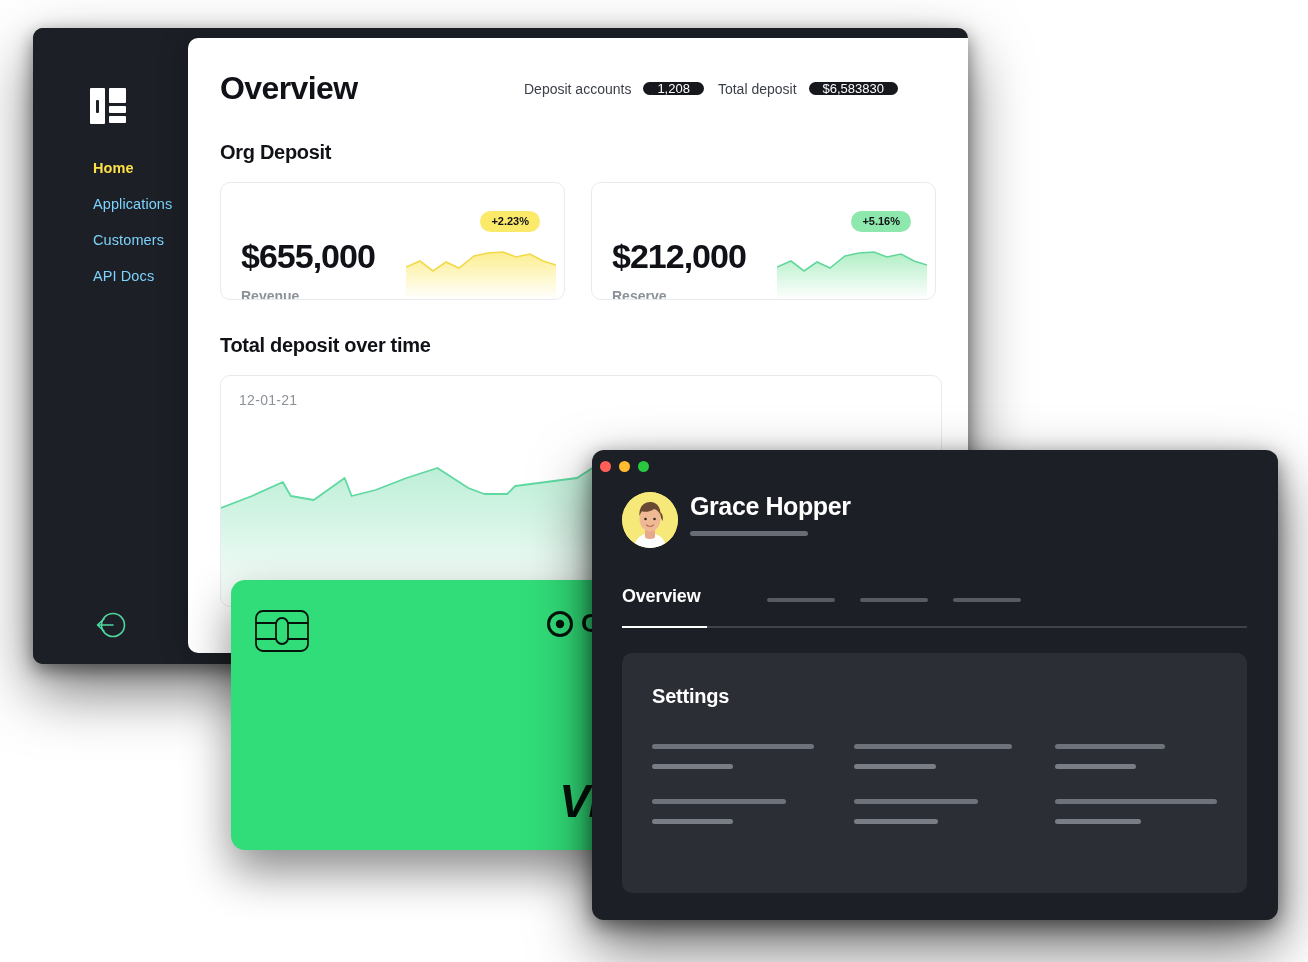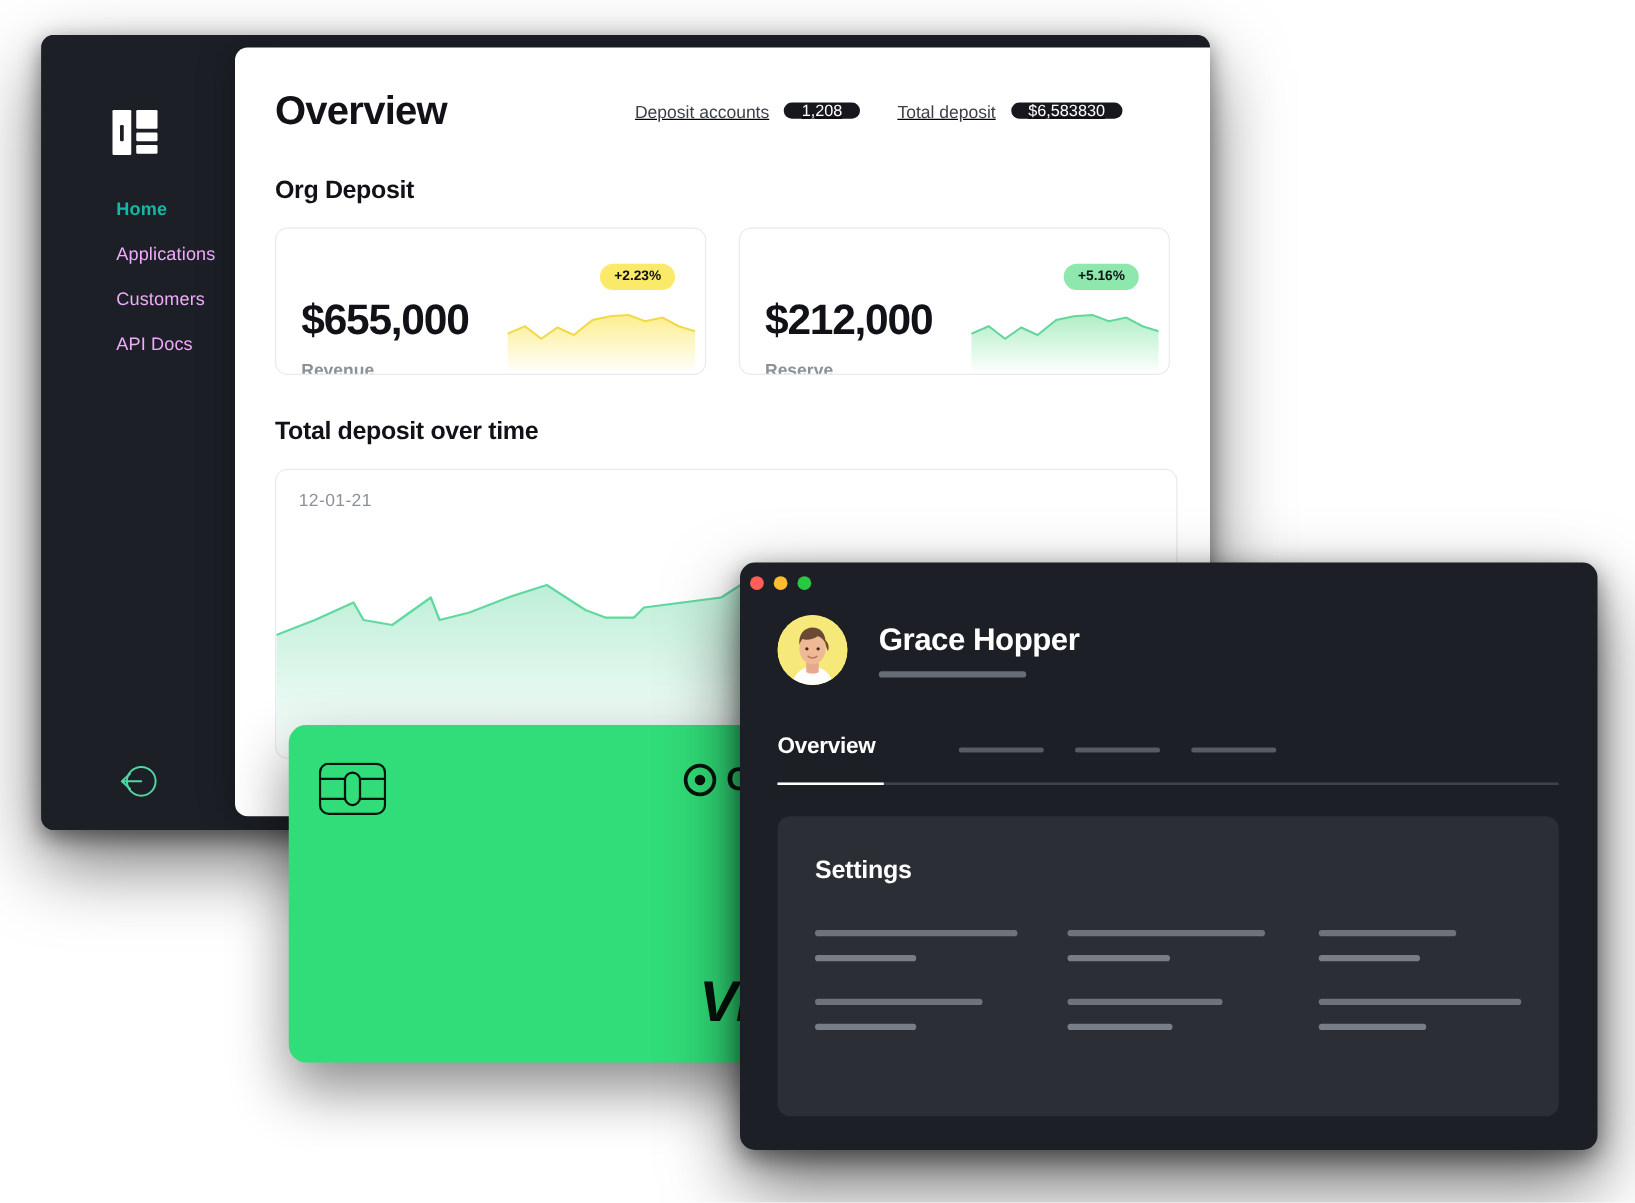--- a/index.html
+++ b/index.html
@@ -36,45 +36,45 @@
   .logo .lgo-bar {
     position: absolute; left: 19px; width: 17px; background: #fff; border-radius: 1px;
   }
   .logo .b1 { top: 0; height: 15px; }
   .logo .b2 { top: 18px; height: 7px; }
   .logo .b3 { top: 28px; height: 7px; }
 
   .nav { position: absolute; left: 0; top: 122px; width: 100%; }
   .nav-item {
     display: block; padding: 8px 0 8px 60px;
-    font-size: 14.5px; color: #f0abfc; line-height: 20px;
+    font-size: 14.5px; color: #7dd3fc; line-height: 20px;
     cursor: pointer; letter-spacing: .1px;
   }
-  .nav-item.active { color: #14b8a6; font-weight: bold; }
+  .nav-item.active { color: #fde047; font-weight: bold; }
 
   .logout-icon {
     position: absolute; left: 58px; bottom: 20px;
     width: 38px; height: 38px; cursor: pointer;
   }
 
   
   .panel {
     position: absolute; left: 155px; top: 10px;
     width: 780px; height: 615px;
     background: #ffffff;
     border-radius: 10px 0 0 10px;
     box-shadow: -6px 0 26px rgba(0,0,0,.18);
     overflow: hidden;
     padding: 32px;
   }
   .panel-head { display: flex; align-items: center; }
   .page-title {
     font-size: 32px; font-weight: bold; color: #101217; letter-spacing: -.6px;
   }
-  .head-stats { margin-left: auto; display: flex; align-items: flex-end; gap: 30px; padding-right: 38px; text-decoration: underline; }
+  .head-stats { margin-left: auto; display: flex; align-items: flex-end; gap: 14px; padding-right: 38px; }
   .stat-pair { display: flex; align-items: center; gap: 12px; }
   .stat-label { font-size: 14px; color: #3a3f48; }
   .stat-badge {
     background: #16181d; color: #ffffff;
     font-size: 13px; border-radius: 7px;
     padding: 0 14px; line-height: 1; white-space: nowrap;
   }
 
   .section-title {
     font-size: 20px; font-weight: bold; color: #101217;
@@ -136,21 +136,21 @@
   .profile-window {
     position: absolute; left: 592px; top: 450px;
     width: 686px; height: 470px;
     background: #1c1f26; border-radius: 12px;
     box-shadow: 0 26px 60px rgba(0,0,0,.6), 0 6px 20px rgba(0,0,0,.45);
     overflow: hidden; padding: 0 30px;
   }
   .traffic { position: absolute; left: 600px; top: 461px; display: flex; gap: 8px; z-index: 5; }
   .dot { width: 11px; height: 11px; border-radius: 50%; }
 
-  .prof-head { display: flex; align-items: center; gap: 25px; padding-top: 42px; }
+  .prof-head { display: flex; align-items: flex-start; gap: 12px; padding-top: 42px; }
   .avatar {
     width: 56px; height: 56px; border-radius: 50%;
     background: #f6e97a; overflow: hidden; position: relative; flex: none;
   }
   .prof-name { font-size: 25px; font-weight: bold; color: #ffffff; letter-spacing: -.4px; }
   .prof-sub { width: 118px; height: 5px; background: #676c75; border-radius: 3px; margin-top: 10px; }
 
   .tabs { position: relative; margin-top: 38px; height: 42px; }
   .tab-active {
     position: absolute; left: 0; top: 0;

